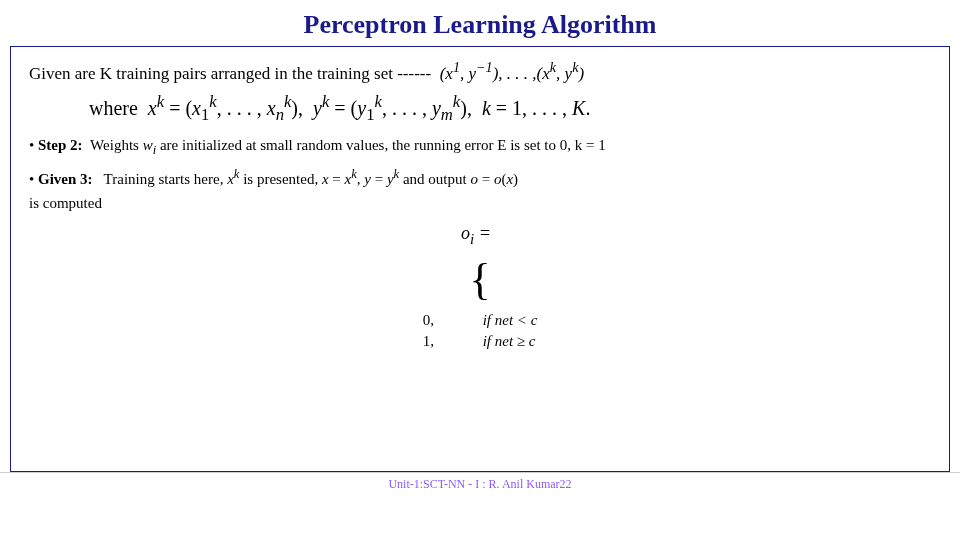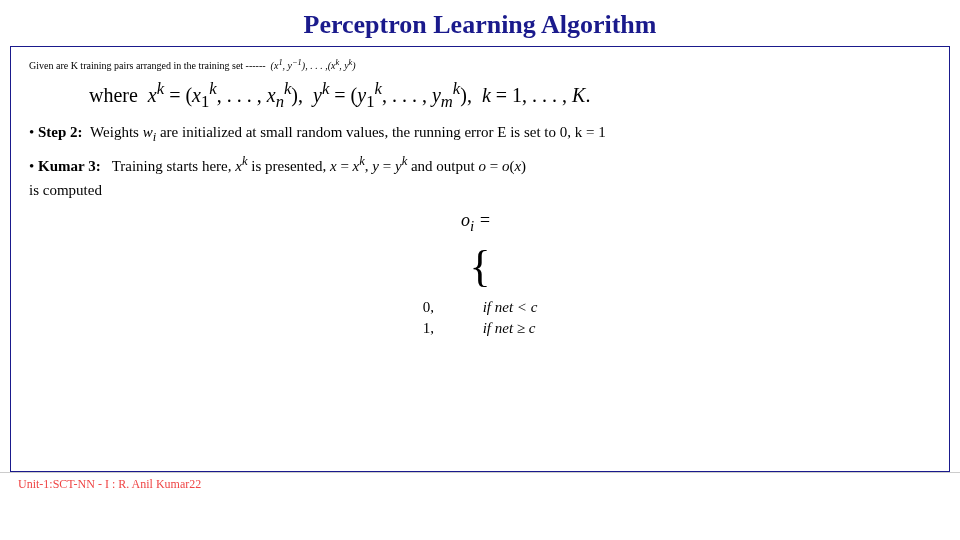--- a/index.html
+++ b/index.html
@@ -29,21 +29,21 @@
     }
     .content-box {
       border: 1.5px solid #1a1a8c;
       margin: 0 10px;
       flex: 1;
       padding: 10px 18px 8px 18px;
       position: relative;
       overflow: hidden;
     }
     .given-line {
-      font-size: 10px;
+      font-size: 17px;
       margin-bottom: 2px;
       line-height: 1.5;
     }
     .where-line {
       font-size: 20px;
       margin-left: 60px;
       margin-bottom: 4px;
       line-height: 1.7;
     }
     .step-block {
@@ -90,25 +90,25 @@
     }
     .brace-val {
       min-width: 30px;
     }
     .brace-cond {
       font-style: italic;
     }
     .footer {
       display: flex;
       flex-direction: row;
-      justify-content: flex-start;
+      justify-content: center;
       align-items: center;
       padding: 4px 18px 4px 18px;
       font-size: 12px;
-      color: #ef4444;
+      color: #8b5cf6;
       border-top: 1px solid #ccc;
       background: #fff;
     }
     .footer-center {
       text-align: center;
       flex: 1;
     }
     .math { font-style: italic; }
   </style>
 </head>
@@ -132,21 +132,21 @@
       <i>k</i> = 1, . . . , <i>K</i>.
     </div>
 
 
     <div class="step-block">
       •&nbsp;<span class="step-label">Step 2:</span>
       &nbsp;<span>Weights <i>w</i><sub><i>i</i></sub> are initialized at small random values, the running error E is set to 0, k = 1</span>
     </div>
 
     <div class="step-block">
-      •&nbsp;<span class="step-label">Kumar 3:</span>
+      •&nbsp;<span class="step-label">Given 3:</span>
       &nbsp;<span>
         Training starts here, <i>x</i><sup><i>k</i></sup> is presented,
         <i>x</i> = <i>x</i><sup><i>k</i></sup>, <i>y</i> = <i>y</i><sup><i>k</i></sup>
         and output <i>o</i> = <i>o</i>(<i>x</i>)
       </span>
       <br>
       <span>is computed</span>
     </div>
 
     <div class="formula-block">

